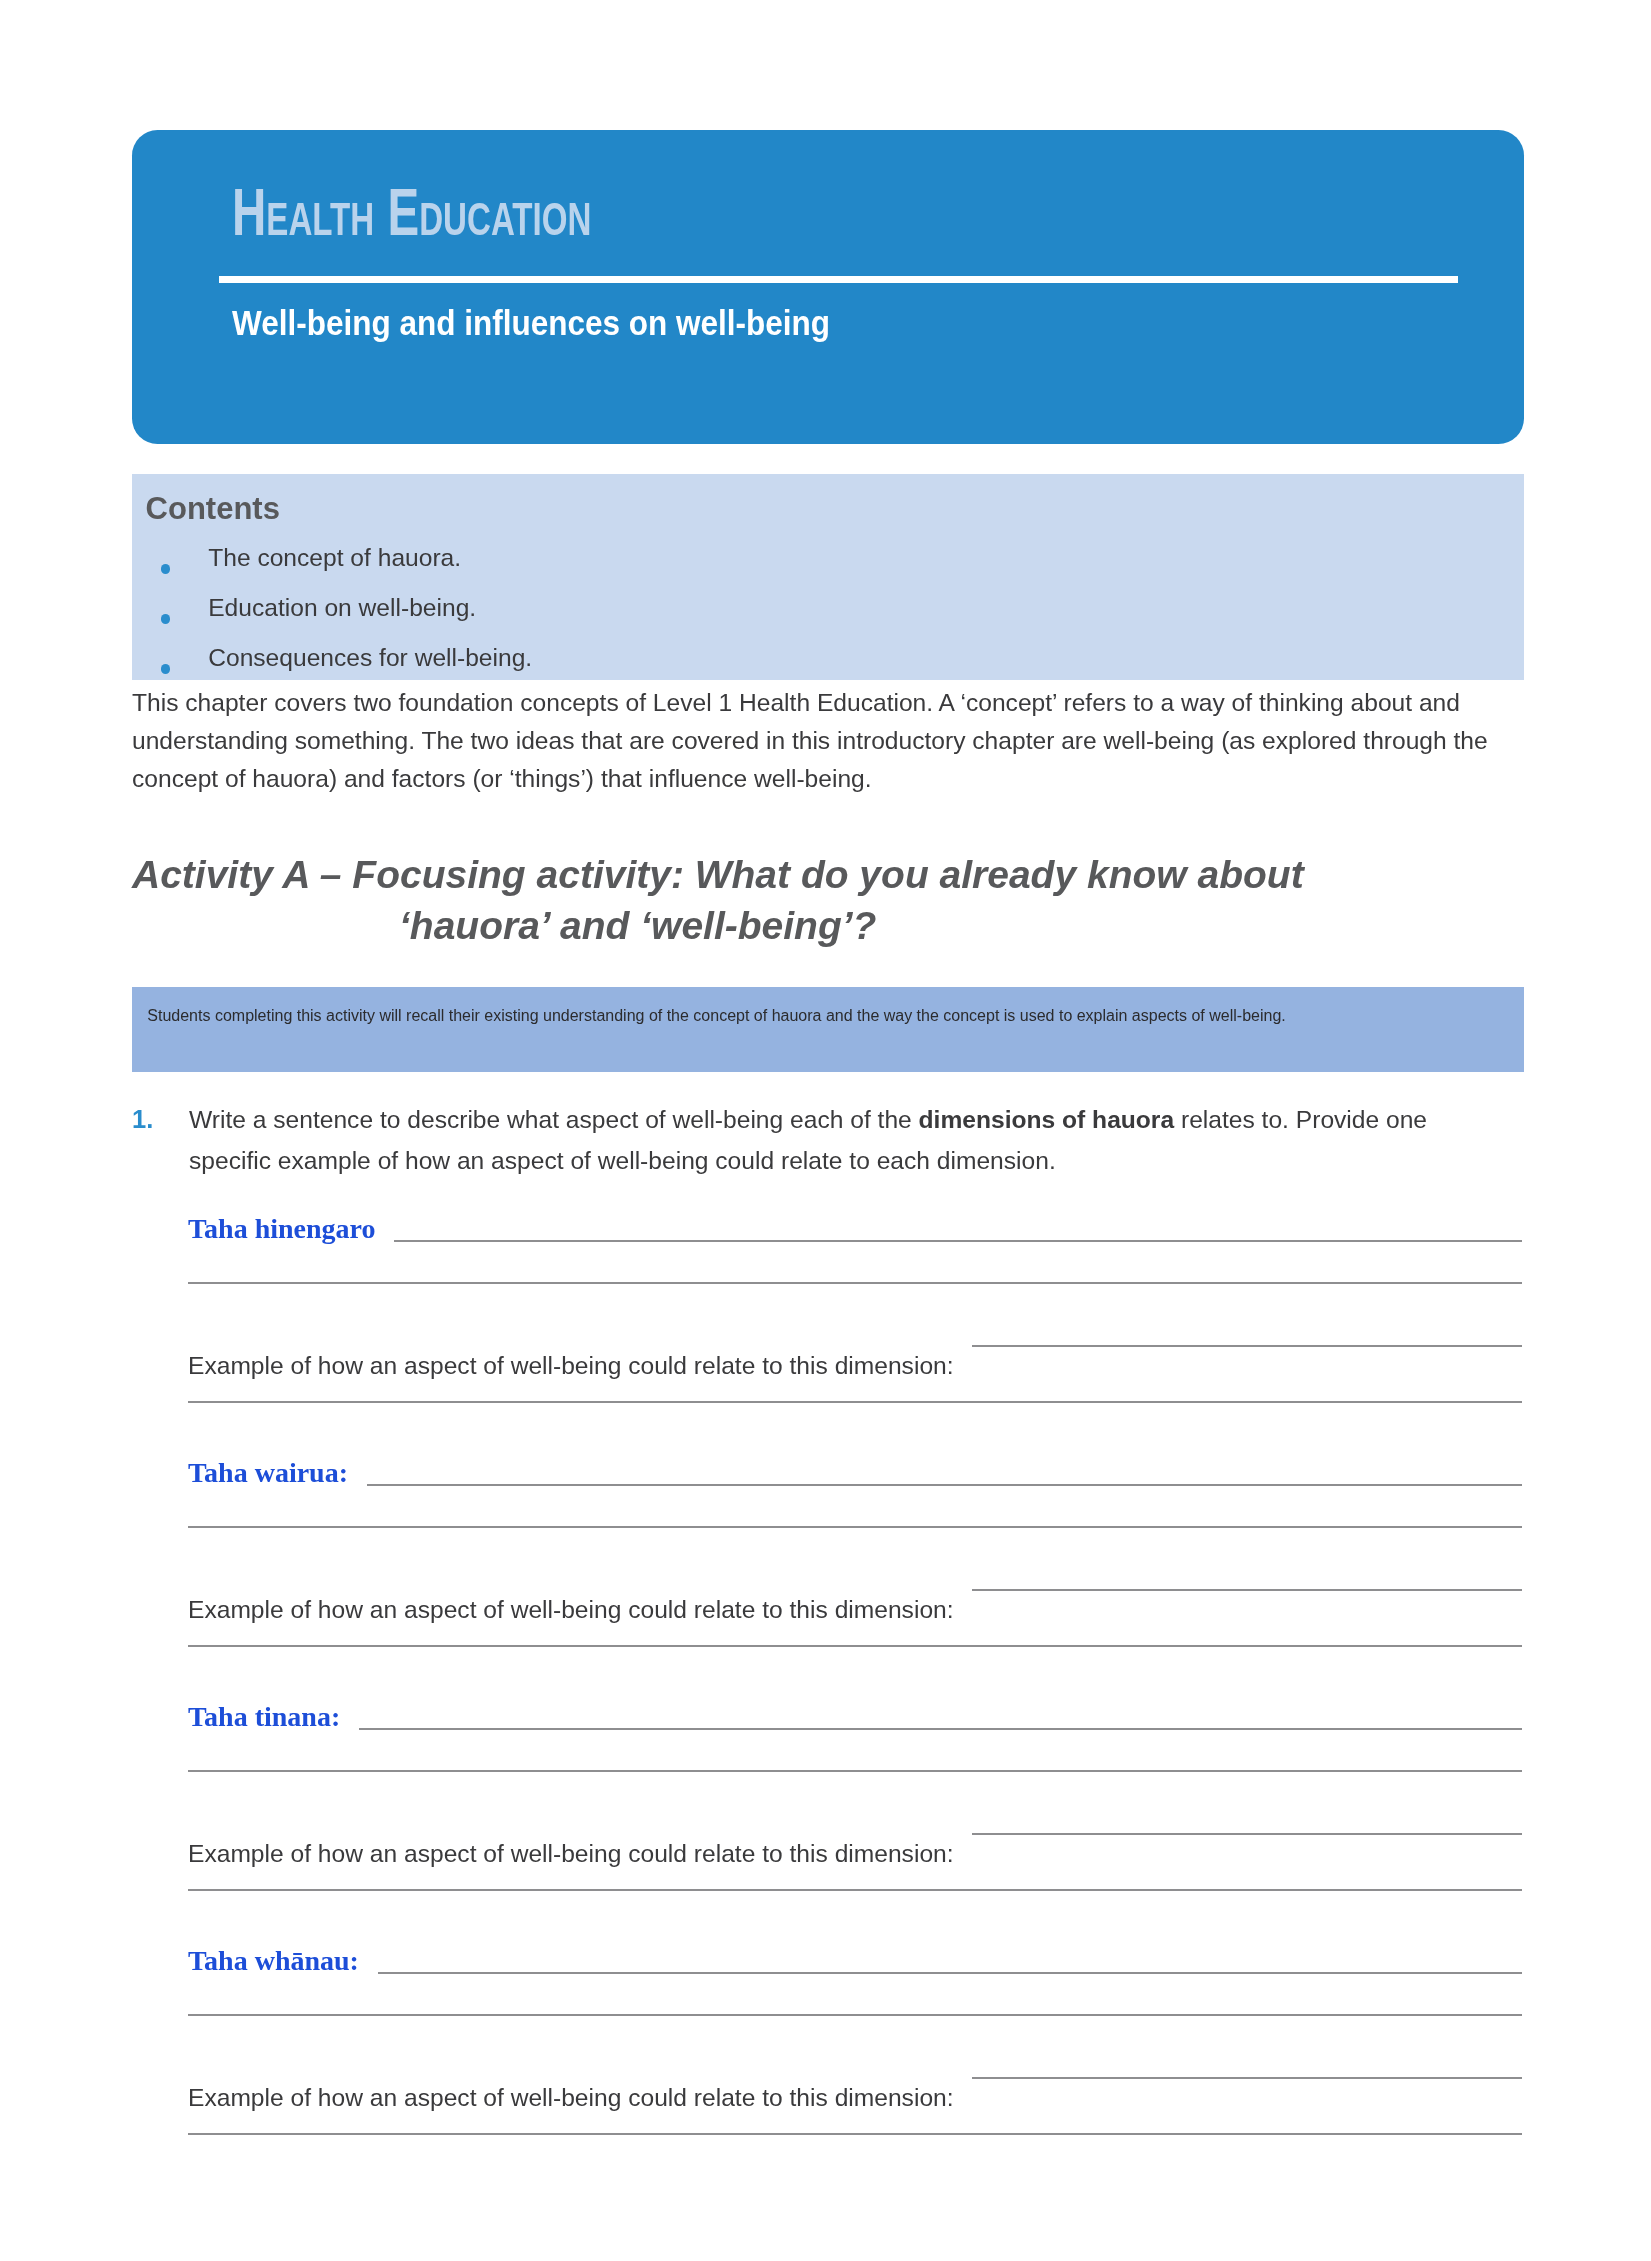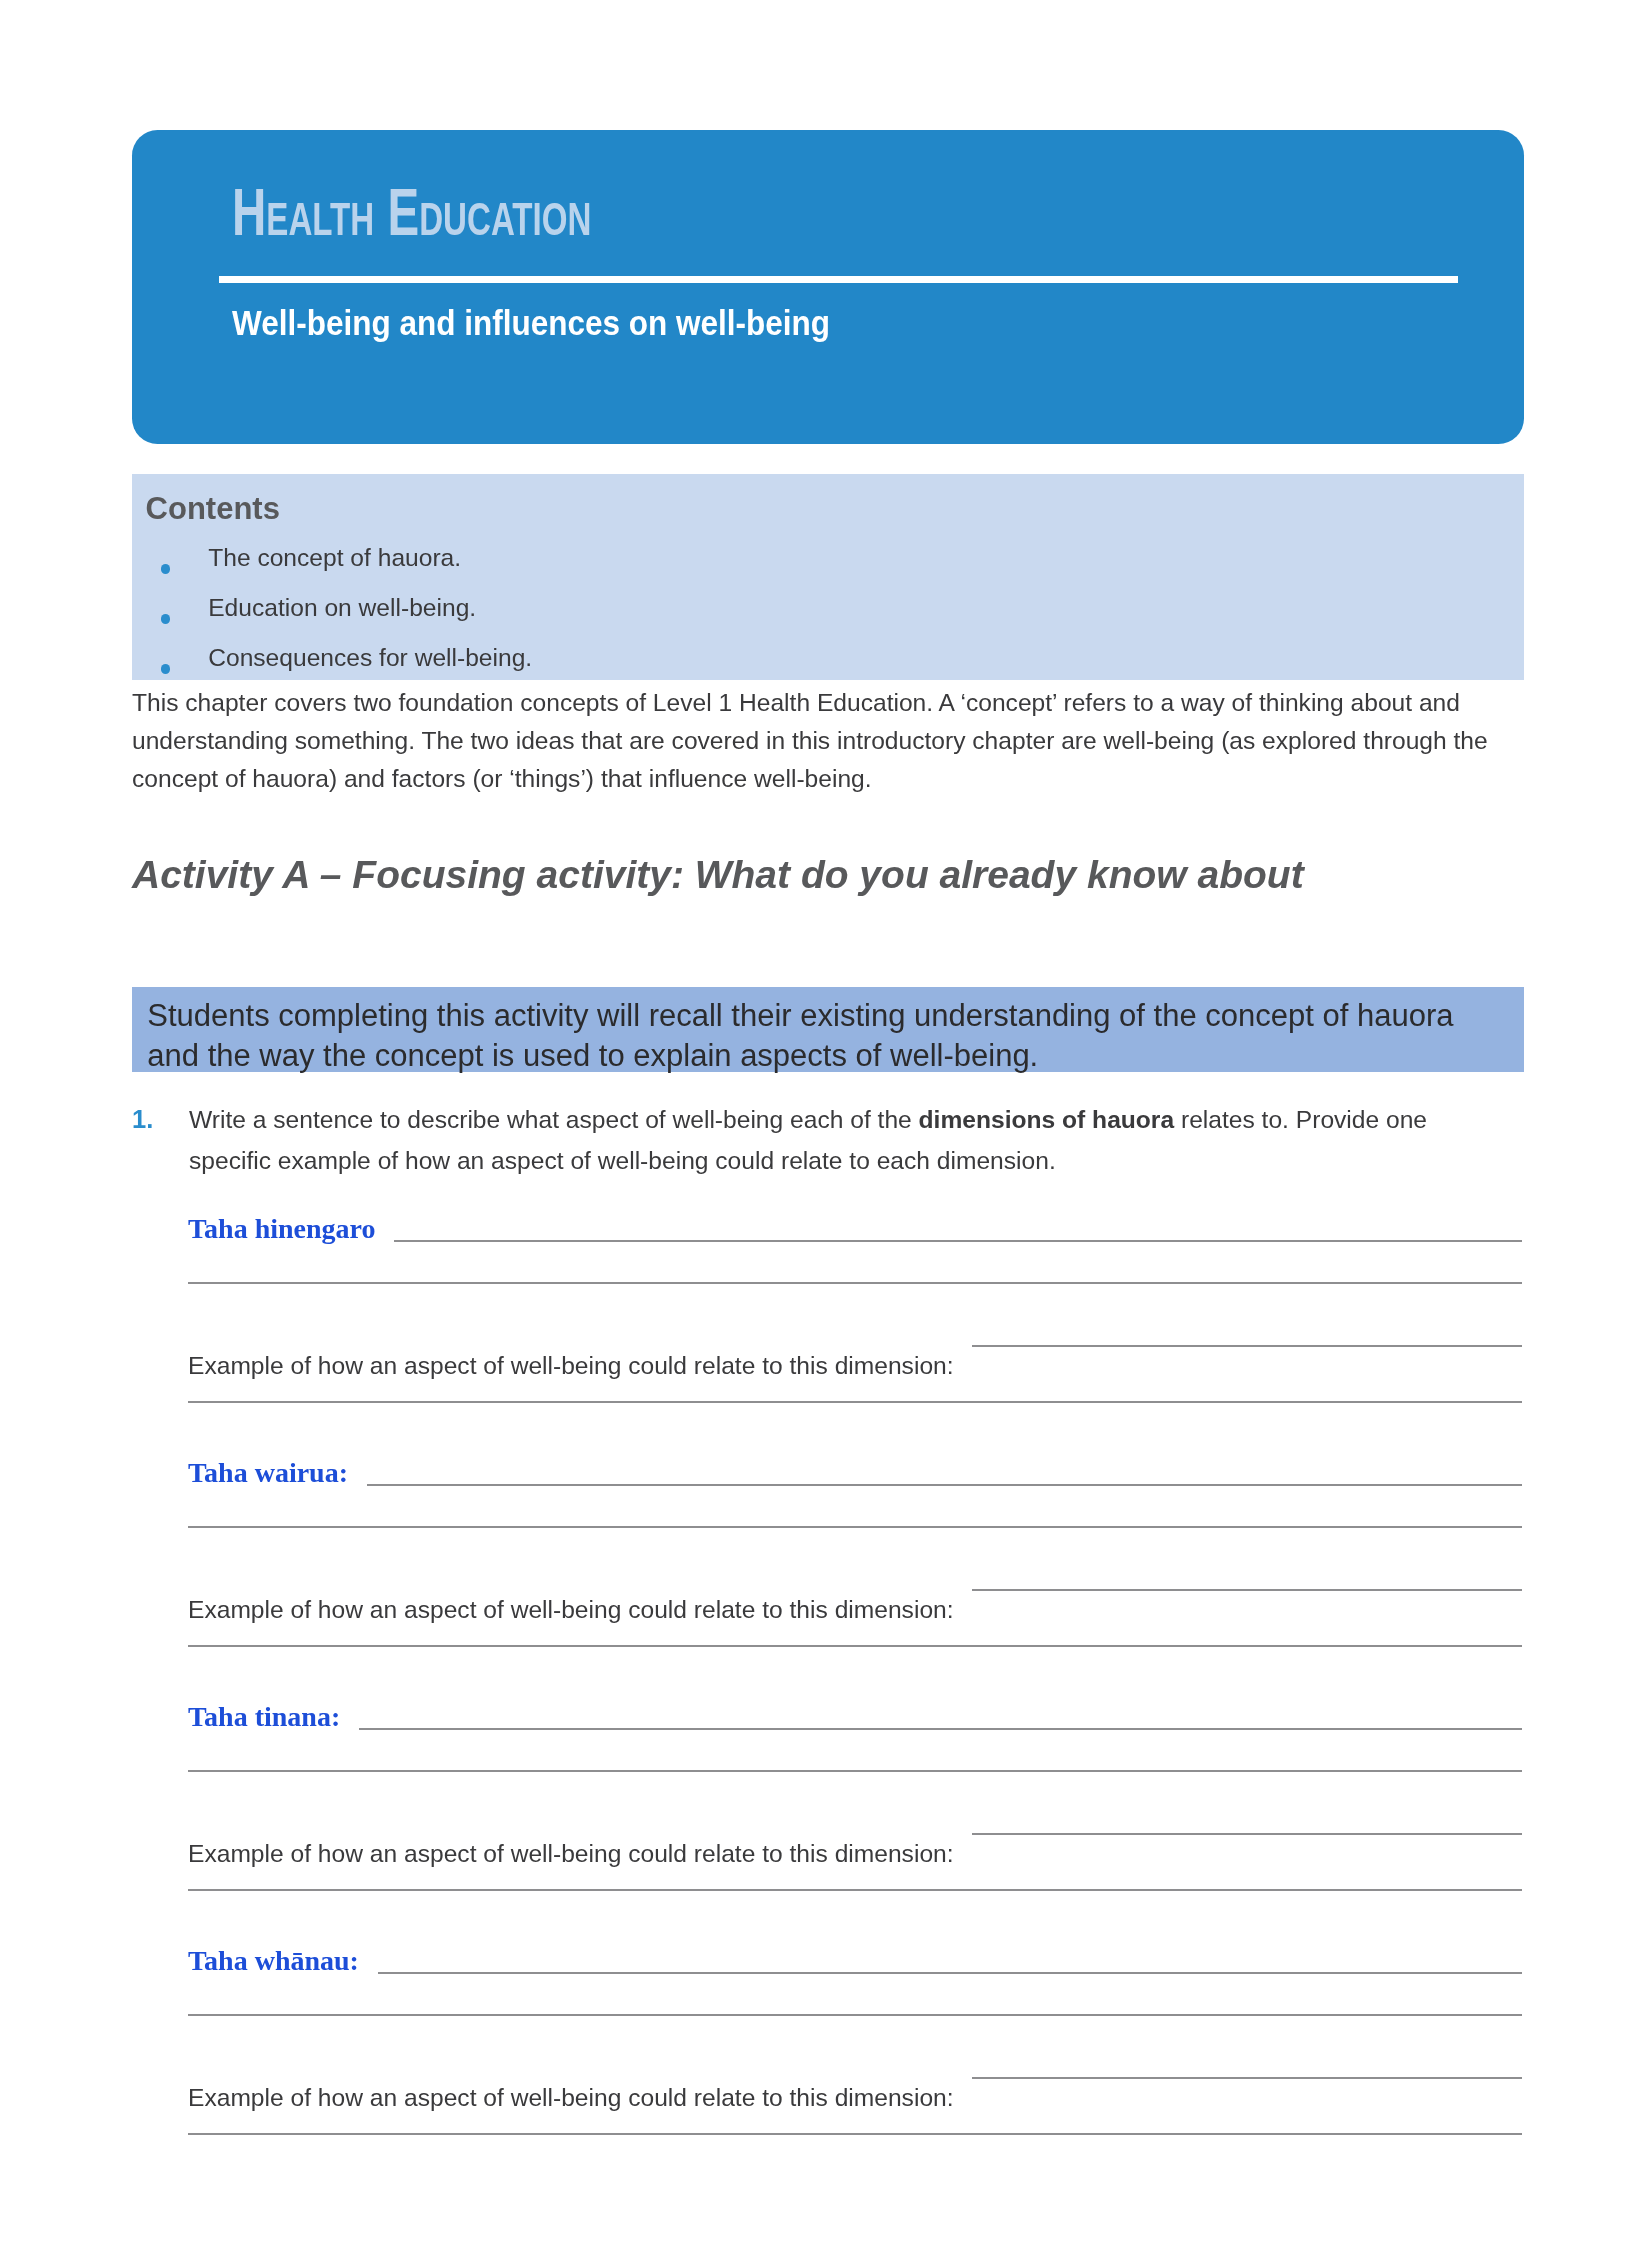--- a/index.html
+++ b/index.html
@@ -109,21 +109,21 @@
 
   
   .note-box {
     position: absolute;
     left: 132px; top: 987px;
     width: 1392px; height: 85px;
     background: #95b3e0;
     padding: 8.5px 18.7px 0 15.3px;
   }
   .note-text {
-    font-size: 31px;
+    font-size: 16px;
     line-height: 40px;
     color: #2b2b2d;
   }
 
   
   .question {
     position: absolute;
     left: 132px; top: 1099px;
     width: 1399px;
     display: flex;
@@ -219,20 +219,21 @@
         <span class="bullet-dot"></span>
         <span>Consequences for well-being.</span>
       </li>
     </ul>
   </div>
 
   <p class="intro-paragraph">This chapter covers two foundation concepts of Level 1 Health Education. A ‘concept’ refers to a way of thinking about and understanding something. The two ideas that are covered in this introductory chapter are well-being (as explored through the concept of hauora) and factors (or ‘things’) that influence well-being.</p>
 
   <div class="activity-heading">
     <span class="line1">Activity A – Focusing activity: What do you already know about</span>
+    <span class="line2">‘hauora’ and ‘well-being’?</span>
   </div>
 
   <div class="note-box">
     <p class="note-text">Students completing this activity will recall their existing understanding of the concept of hauora and the way the concept is used to explain aspects of well-being.</p>
   </div>
 
   <div class="question">
     <div class="question-number">1.</div>
     <div class="question-text"><span>Write a sentence to describe what aspect of well-being each of the </span><span class="bold">dimensions of hauora</span><span> relates to. Provide one specific example of how an aspect of well-being could relate to each dimension.</span></div>
   </div>

